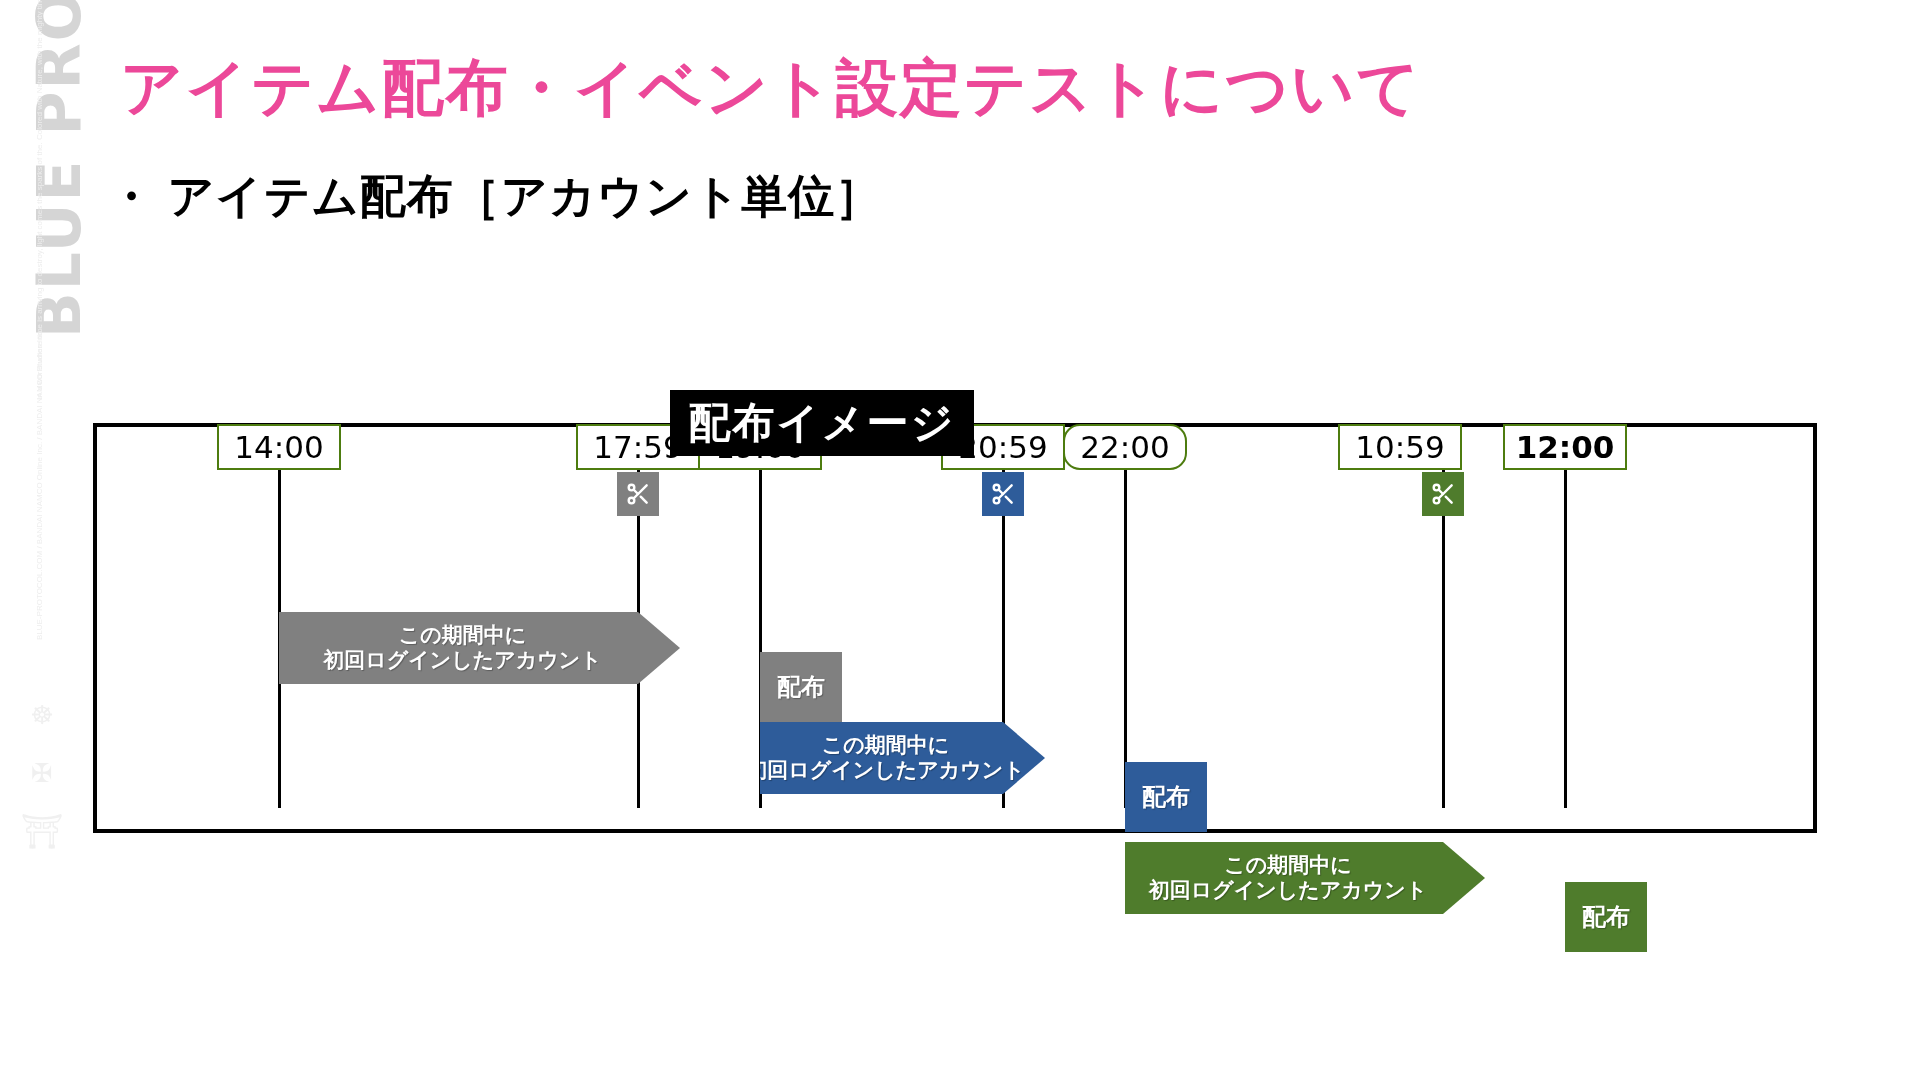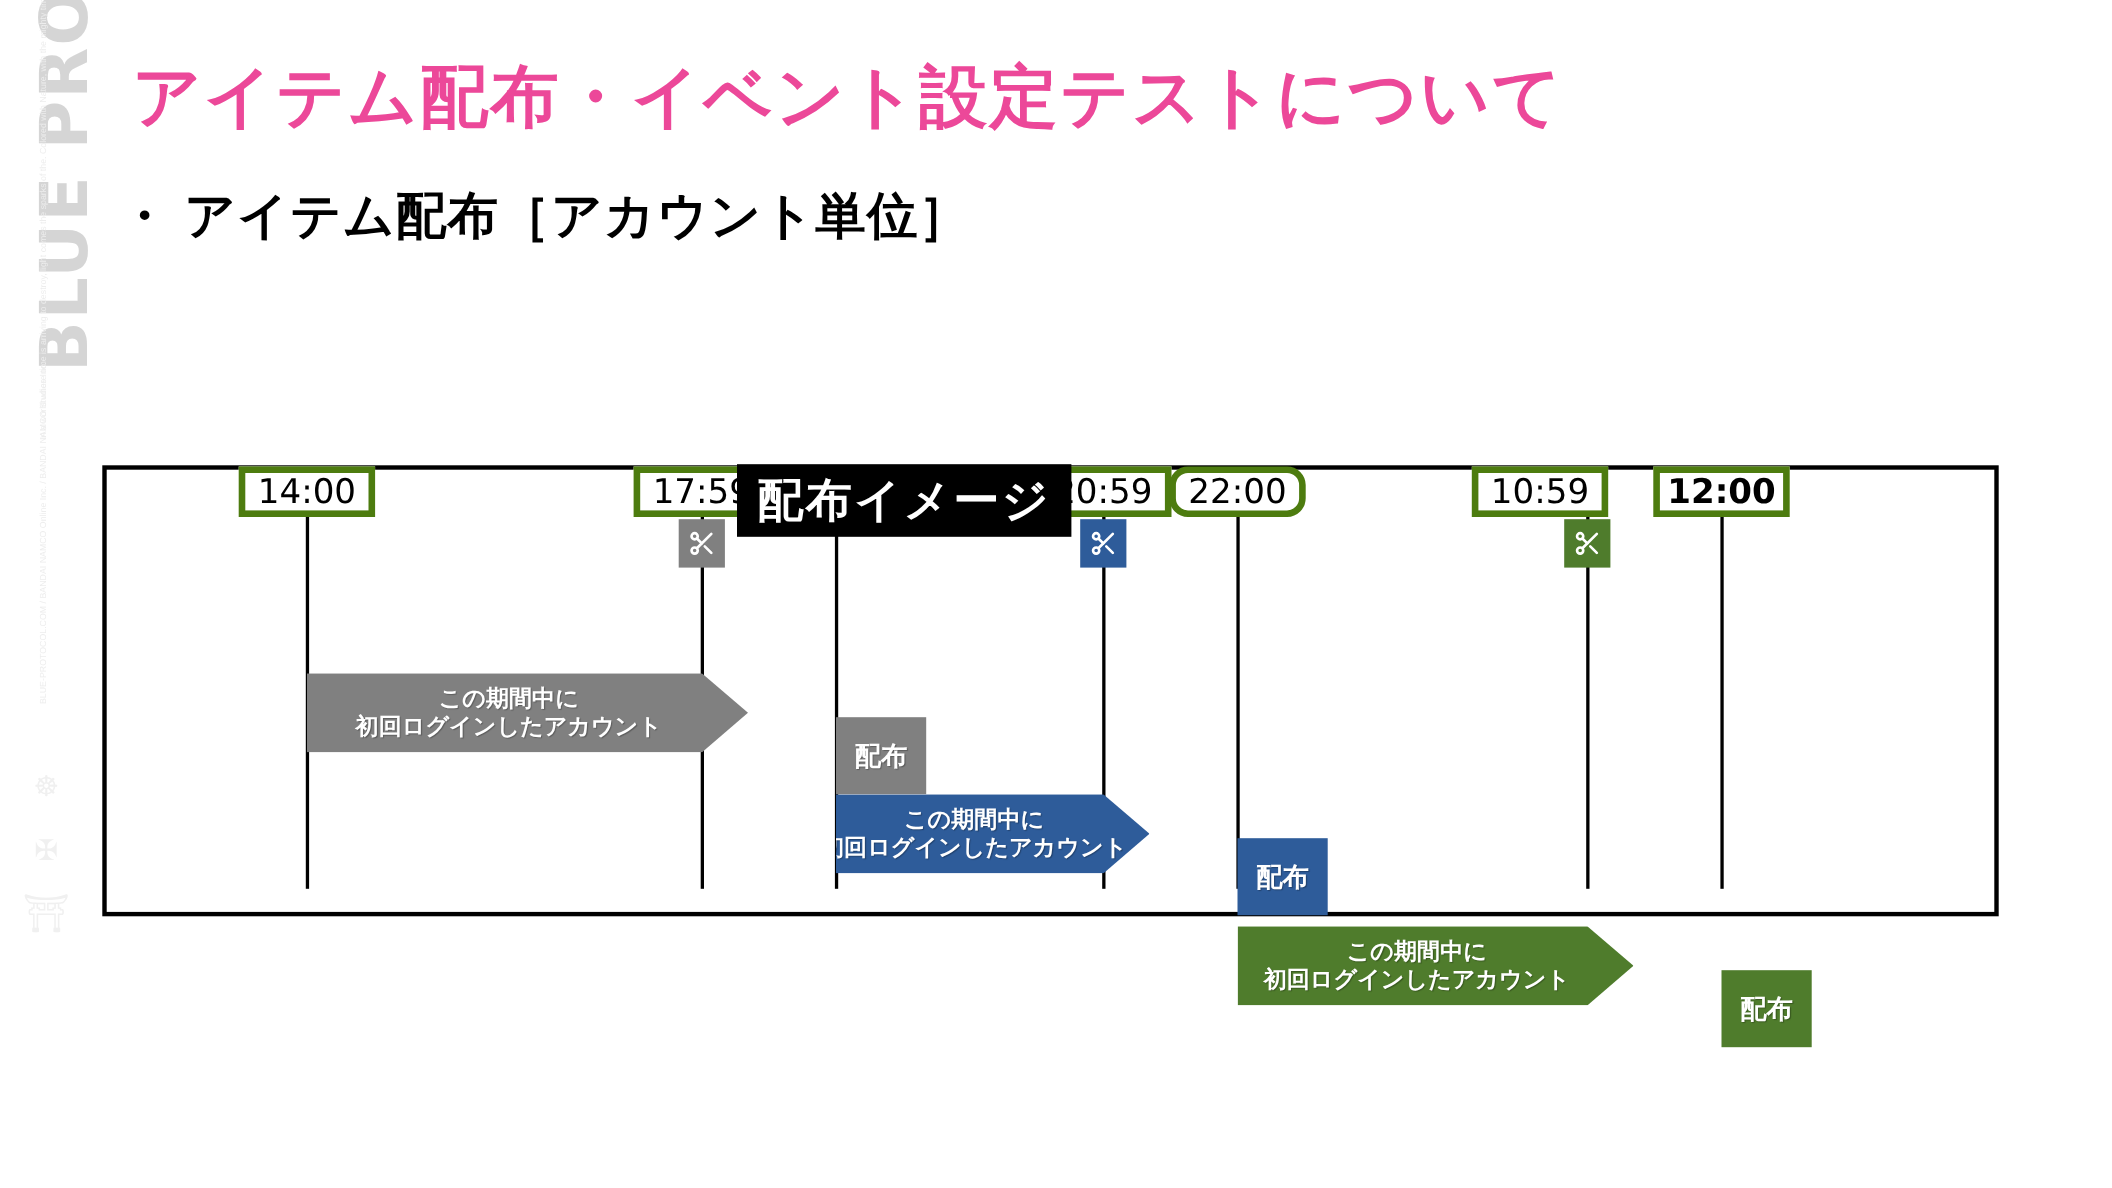--- a/index.html
+++ b/index.html
@@ -85,33 +85,32 @@
     left:670px; top:390px;
     width:304px; height:66px;
     background:#000;
     color:#fff;
     font-size:42px;
     font-weight:bold;
     letter-spacing:2px;
     display:flex;align-items:center;justify-content:center;
     font-family:"DejaVu Sans",sans-serif;
     z-index:6;
-    margin-top:32px;
   }
 
   
   .tl-line{
     position:absolute;
     width:3px;
     background:#000;
     z-index:2;
   }
   .tl-chip{
     position:absolute;
-    border:6px solid #4d7c0f;
+    border:2px solid #4d7c0f;
     background:#fff;
     color:#000;
     font-size:31px;
     height:46px;
     padding:0 12px;
     display:flex;align-items:center;justify-content:center;
     font-family:"DejaVu Sans",sans-serif;
     box-sizing:border-box;
     z-index:5;
     white-space:nowrap;

